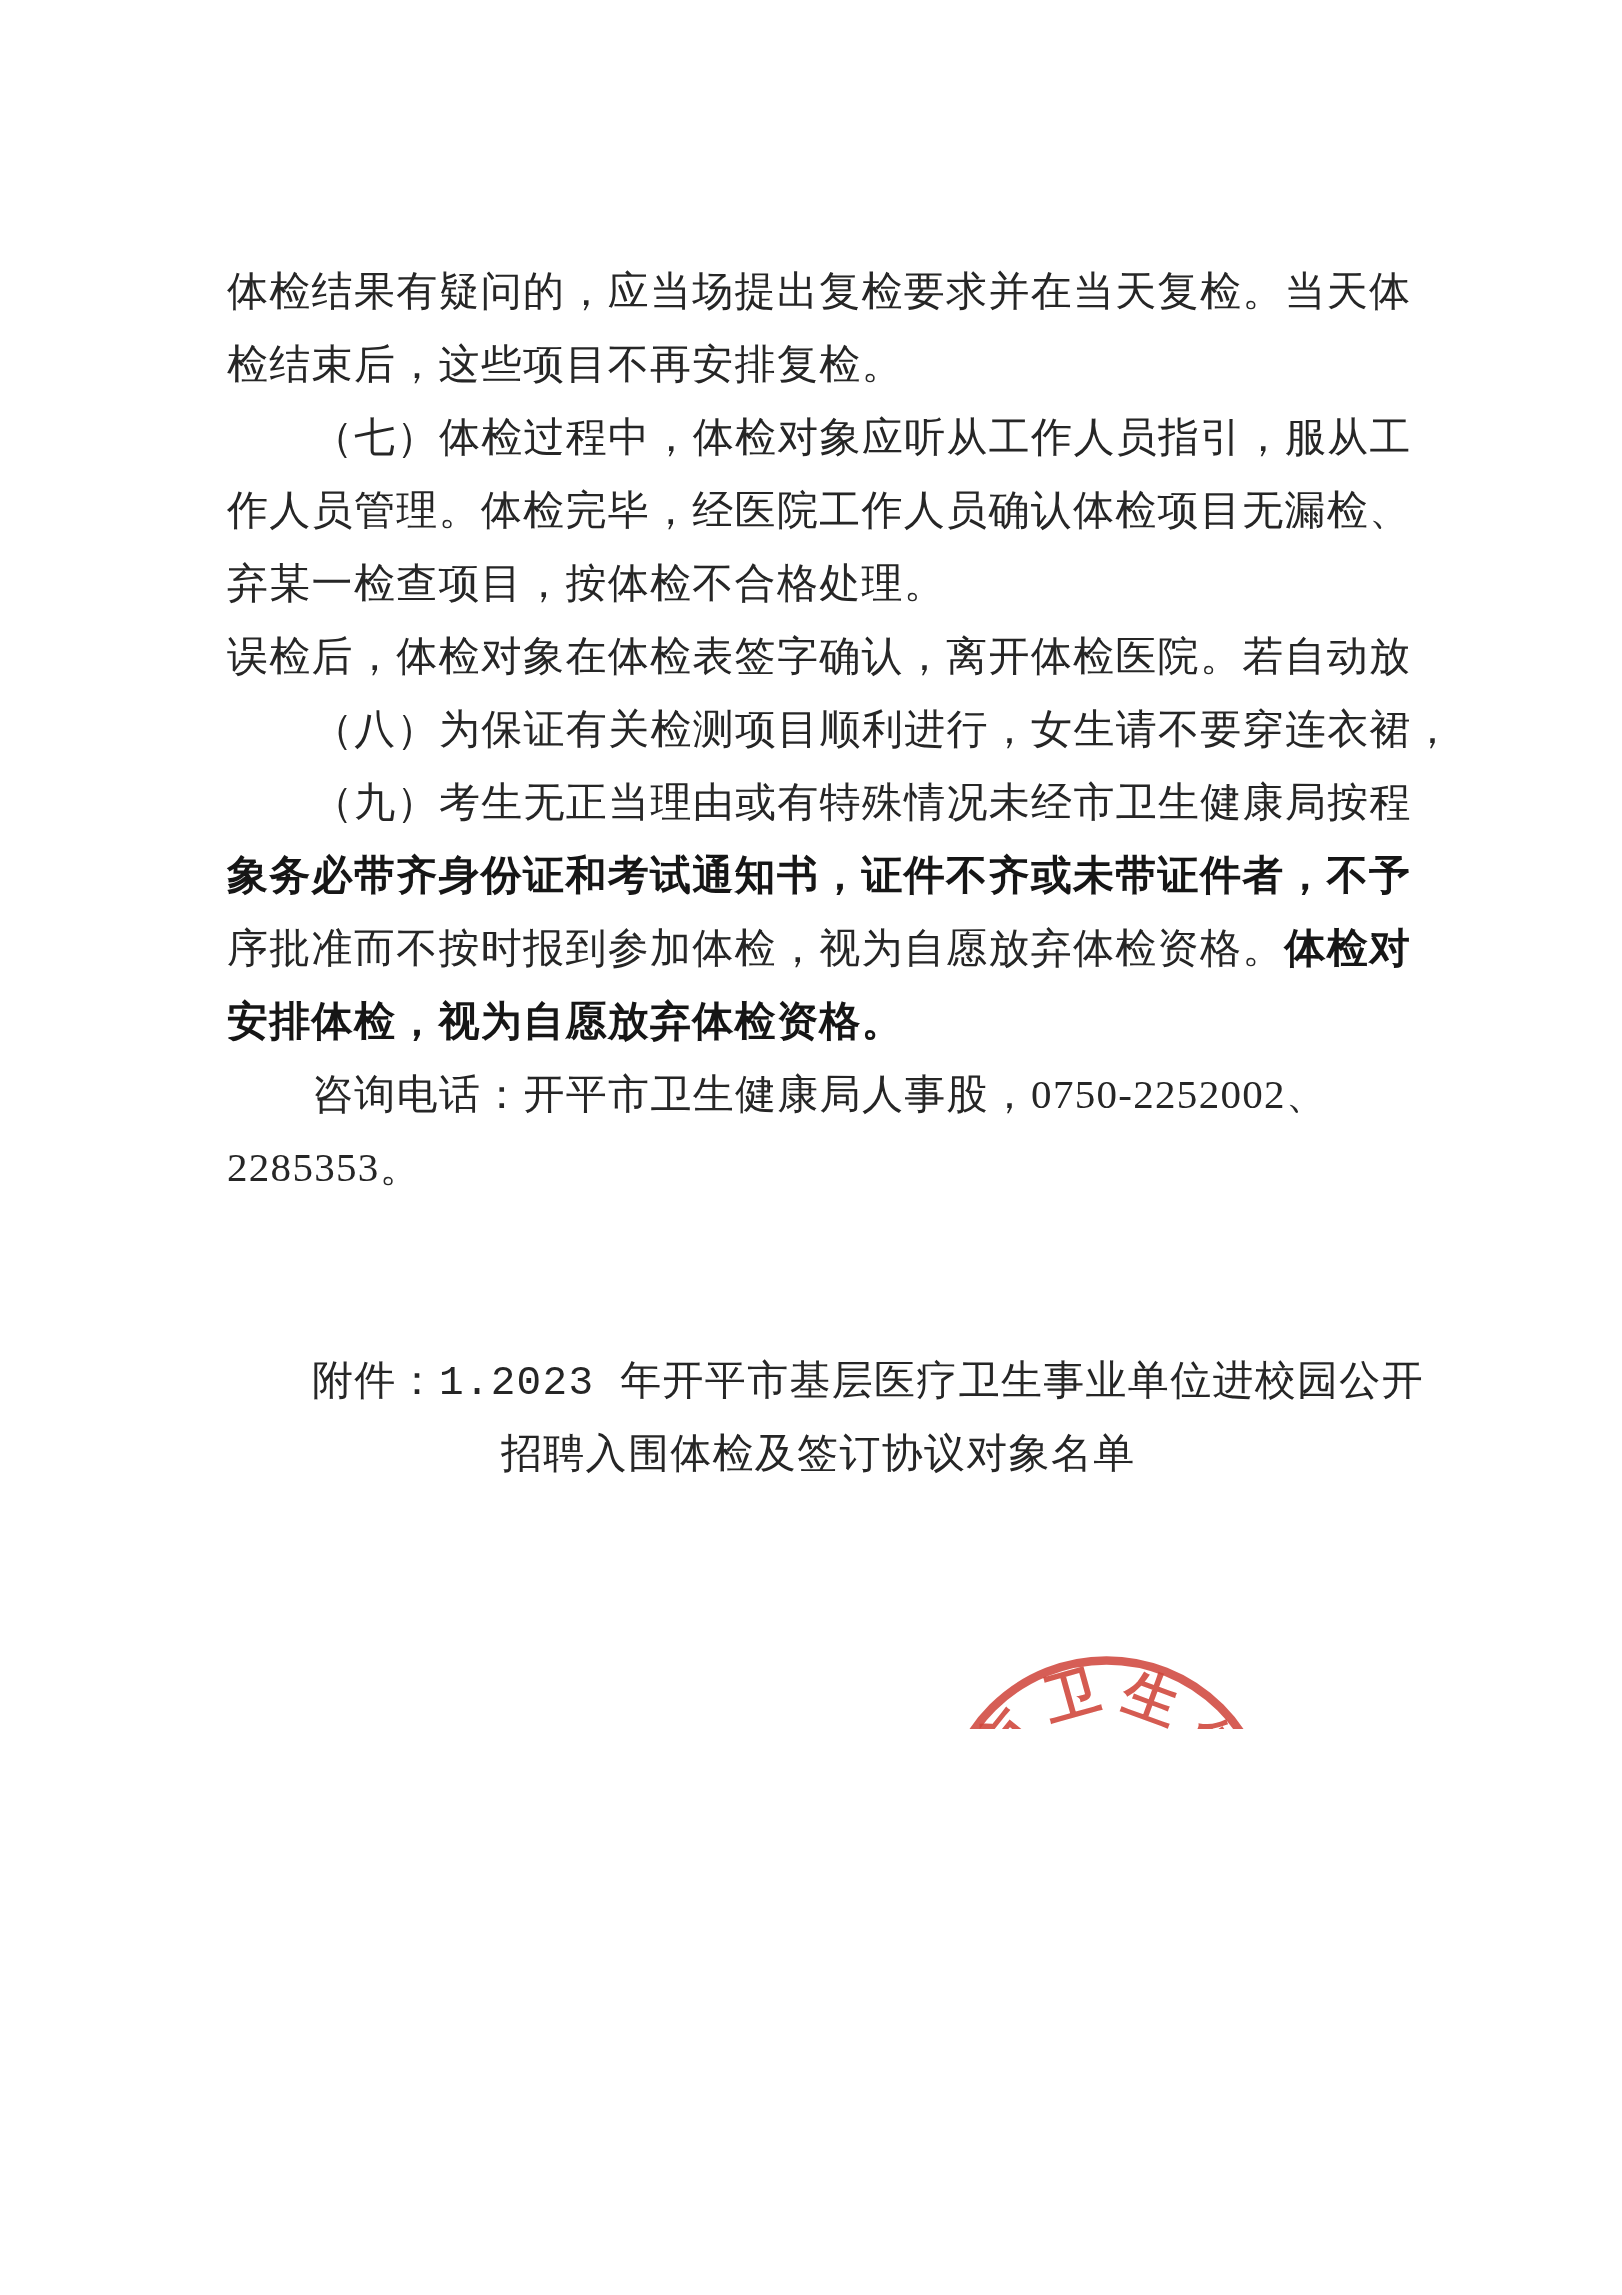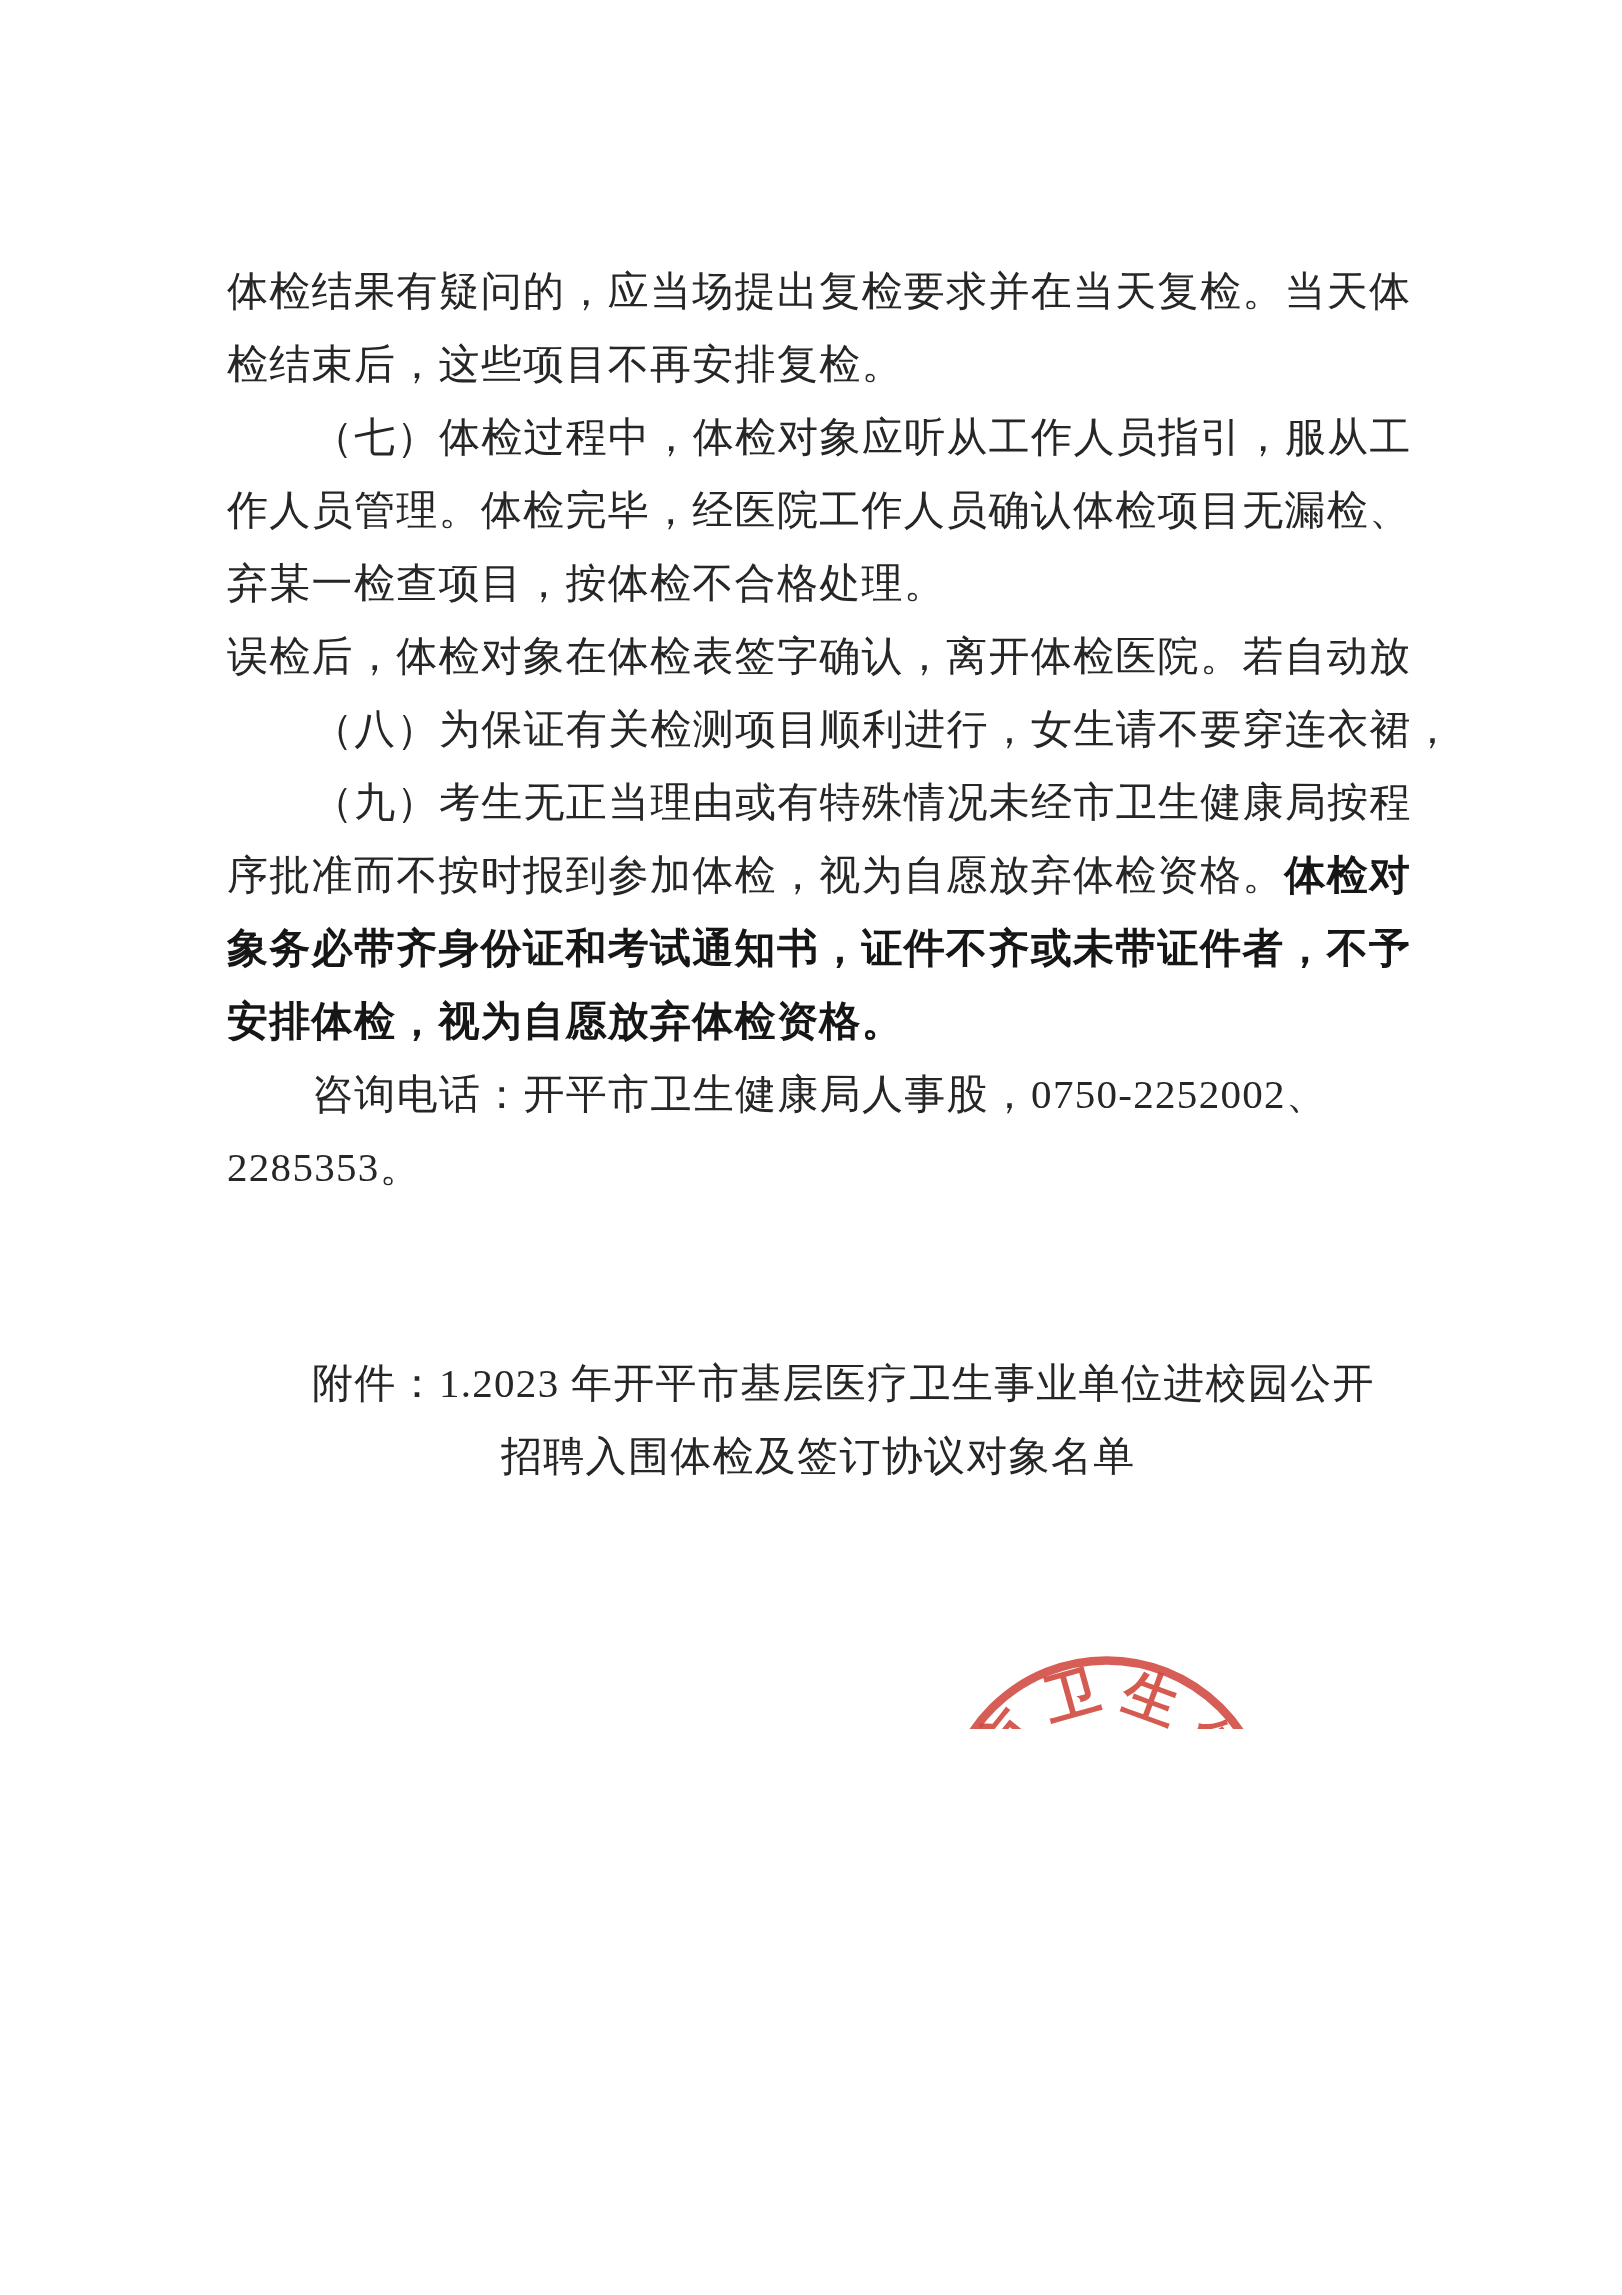--- a/index.html
+++ b/index.html
@@ -16,21 +16,21 @@
     position:absolute;left:227px;top:255px;width:1230px;
   }
   .bline{
     height:73px;line-height:73px;
     font-size:41px;letter-spacing:1.3px;
     white-space:nowrap;
   }
   .bline .bold{font-weight:700;color:#161616;}
   .bline.indent{padding-left:85px;}
   
-  .attachments{position:absolute;left:0;top:1347px;width:1623px;}
+  .attachments{position:absolute;left:0;top:1347px;width:1623px;font-family:Liberation Mono, monospace;}
   .aline{
     height:73px;line-height:73px;
     font-size:41px;letter-spacing:1.3px;white-space:nowrap;
   }
   .aline.a1{margin-left:312px;}
   .aline.a2{margin-left:501px;}
   .aline.a3{margin-left:427px;}
   .aline.a4{margin-left:427px;}
   
   .sig-org{
@@ -78,22 +78,22 @@
 
   <div class="body-lines" id="body-lines">
       <div class="bline"><span>体检结果有疑问的，应当场提出复检要求并在当天复检。当天体</span></div>
       <div class="bline"><span>检结束后，这些项目不再安排复检。</span></div>
       <div class="bline indent"><span>（七）体检过程中，体检对象应听从工作人员指引，服从工</span></div>
       <div class="bline"><span>作人员管理。体检完毕，经医院工作人员确认体检项目无漏检、</span></div>
       <div class="bline"><span>弃某一检查项目，按体检不合格处理。</span></div>
       <div class="bline"><span>误检后，体检对象在体检表签字确认，离开体检医院。若自动放</span></div>
       <div class="bline indent"><span>（八）为保证有关检测项目顺利进行，女生请不要穿连衣裙，</span></div>
       <div class="bline indent"><span>（九）考生无正当理由或有特殊情况未经市卫生健康局按程</span></div>
+      <div class="bline"><span class="bold">象务必带齐身份证和考试通知书，证件不齐或未带证件者，不予</span></div>
       <div class="bline"><span>序批准而不按时报到参加体检，视为自愿放弃体检资格。</span><span class="bold">体检对</span></div>
-      <div class="bline"><span class="bold">象务必带齐身份证和考试通知书，证件不齐或未带证件者，不予</span></div>
       <div class="bline"><span class="bold">安排体检，视为自愿放弃体检资格。</span></div>
       <div class="bline indent"><span>咨询电话：开平市卫生健康局人事股，0750-2252002、</span></div>
       <div class="bline"><span>2285353。</span></div>
     </div>
 
   <div class="attachments">
     <div class="aline a1">附件：1.2023 年开平市基层医疗卫生事业单位进校园公开</div>
     <div class="aline a2">招聘入围体检及签订协议对象名单</div>
   </div>
 

